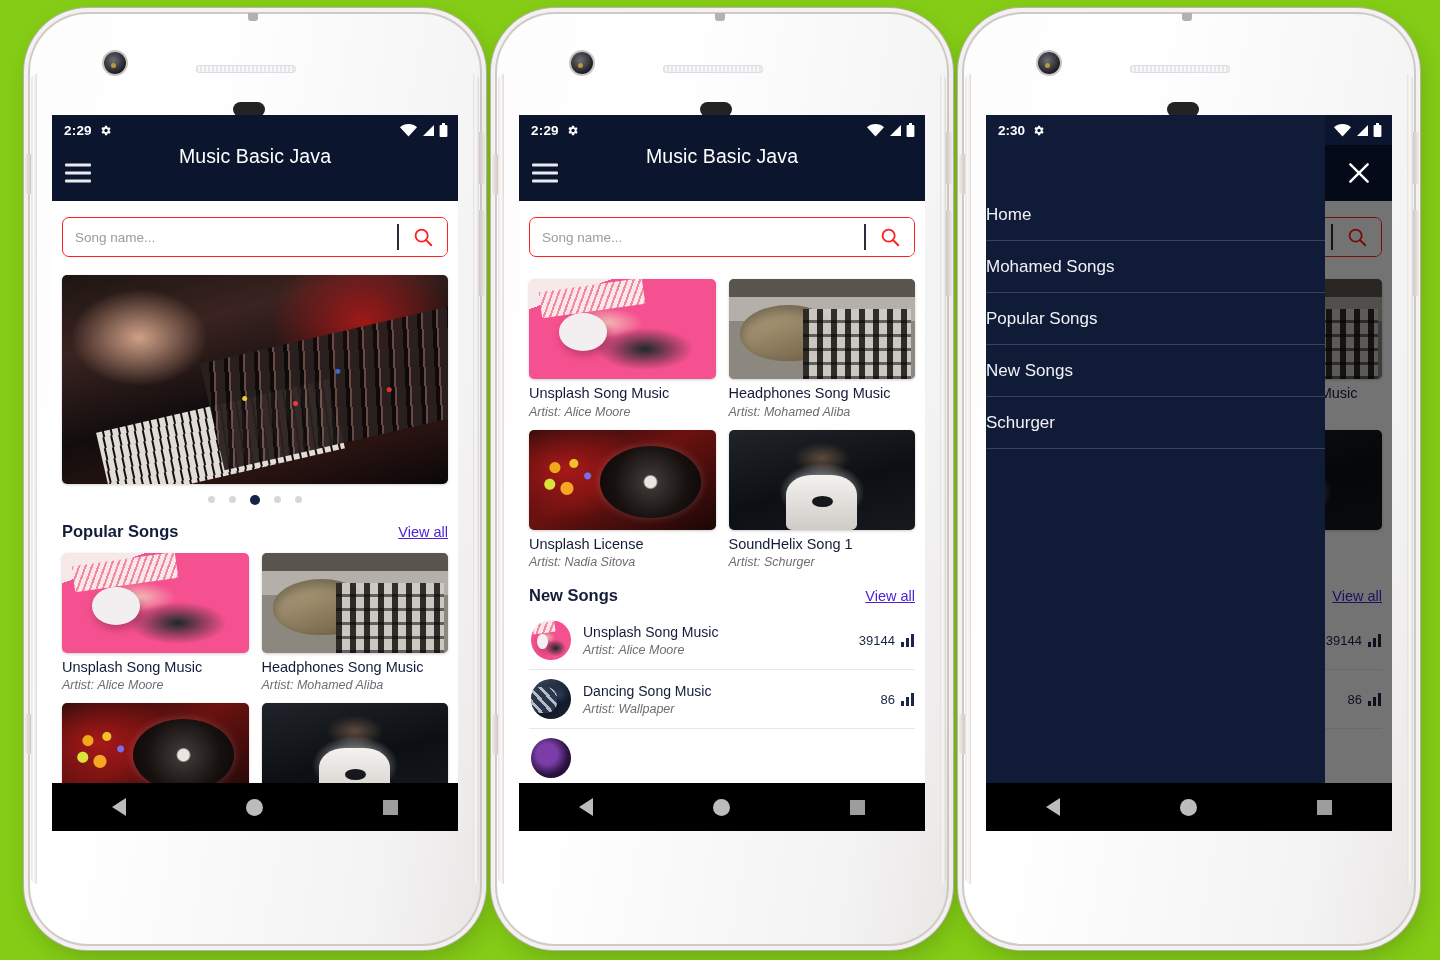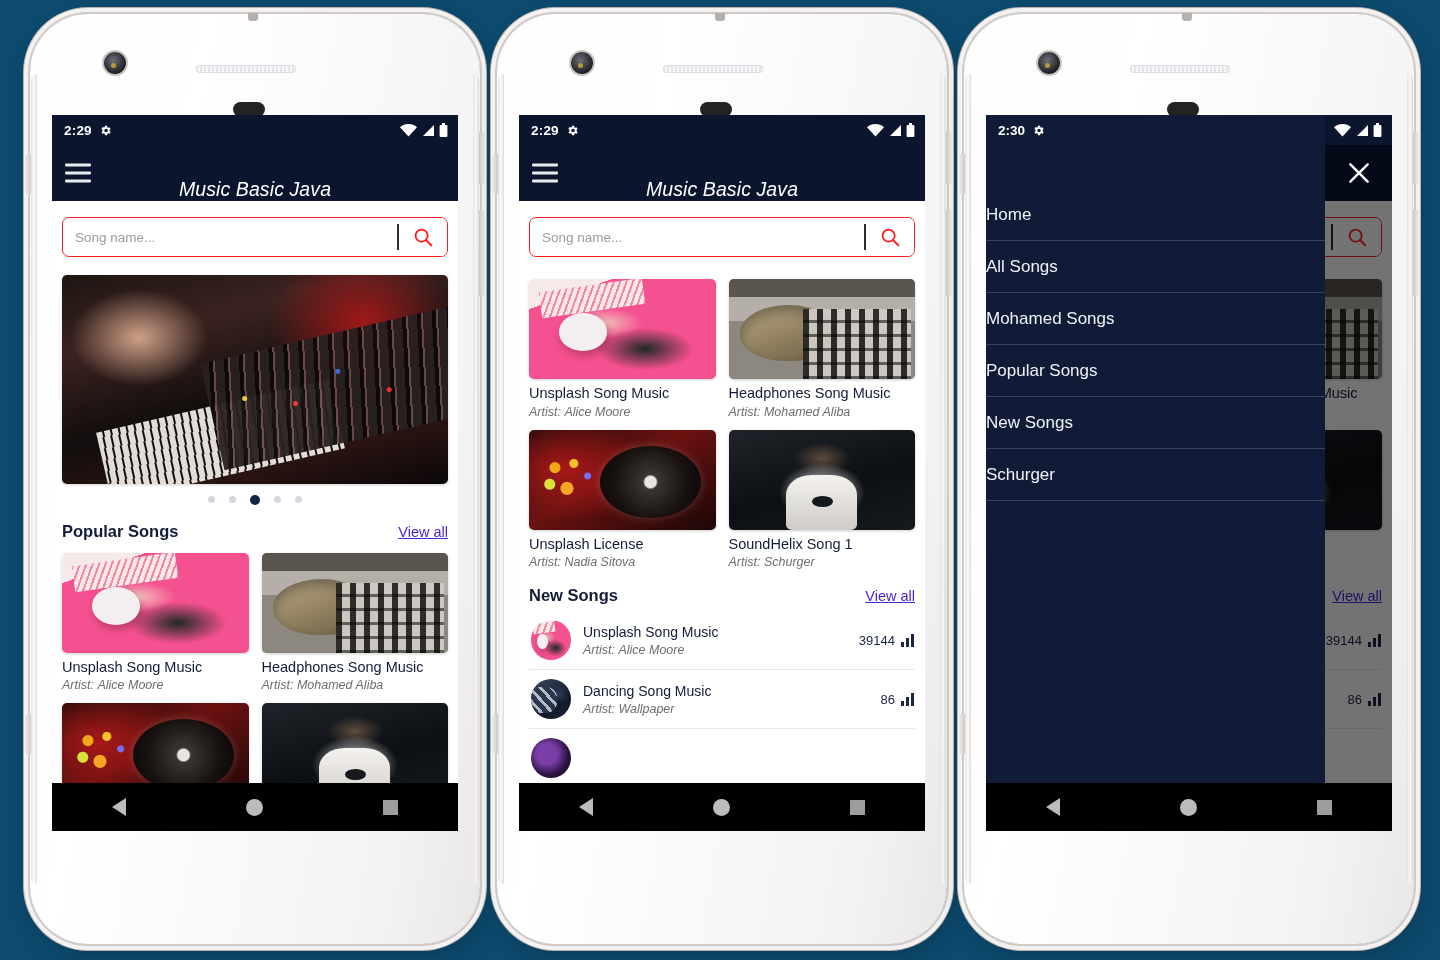--- a/index.html
+++ b/index.html
@@ -2,21 +2,21 @@
 <html><head>
 <meta charset="utf-8">
 <style>
   * { box-sizing: border-box; margin: 0; padding: 0; }
   html, body {
     width: 1440px; height: 960px;
     background: #ffffff;
     font-family: "Liberation Sans", sans-serif;
     overflow: hidden;
   }
-  .stage { position: relative; width: 1440px; height: 960px; background:#0c4a6e; }
+  .stage { position: relative; width: 1440px; height: 960px; background:#84cc16; }
 
   
   .phone {
     position: absolute;
     width: 450px; height: 930px;
     top: 14px;
     border-radius: 58px;
     background: linear-gradient(100deg,#fdfdfd 0%, #ffffff 30%, #f4f3f3 82%, #e9e7e6 100%);
     box-shadow:
       0 0 0 2px #cfcac7,
@@ -72,21 +72,21 @@
     display:flex; align-items:center; padding:0 10px 0 12px;
     font-size:13.5px; font-weight:700; letter-spacing:.2px;
   }
   .statusbar .clock { margin-right:7px; }
   .sb-right { margin-left:auto; display:flex; align-items:flex-end; gap:4px; }
   .ic-gear { width:13px; height:13px; position:relative; display:inline-block; }
 
   
   .appbar {
     height:56px; background:#0b152e; color:#fff;
-    display:flex; align-items:flex-end; position:relative;font-style:italic;
+    display:flex; align-items:flex-start; position:relative;
   }
   .hamburger { position:absolute; left:13px; top:50%; transform:translateY(-50%);
                width:26px; height:19px; display:flex; flex-direction:column; justify-content:space-between; cursor:pointer; }
   .hamburger span { display:block; height:3px; background:#e9eaf0; border-radius:1px; }
   .appbar .title { width:100%; text-align:center; font-size:19.5px; font-weight:400;
                    letter-spacing:.1px; }
 
   
   .appbody { height:630px; background:#fff; position:relative; overflow:hidden; }
 
@@ -682,23 +682,20 @@
             <svg viewBox="0 0 24 24" width="13" height="13">
                 <path fill="#fff" d="M19.4 13a7.6 7.6 0 0 0 0-2l2-1.6-2-3.4-2.4 1a7.7 7.7 0 0 0-1.7-1L14.9 3h-3.9l-.4 2.6c-.6.25-1.2.6-1.7 1l-2.4-1-2 3.4L6.6 11a7.6 7.6 0 0 0 0 2l-2 1.6 2 3.4 2.4-1c.5.4 1.1.75 1.7 1l.4 2.6h3.9l.4-2.6c.6-.25 1.2-.6 1.7-1l2.4 1 2-3.4-2.1-1.6ZM13 15.2A3.2 3.2 0 1 1 13 8.8a3.2 3.2 0 0 1 0 6.4Z"></path>
               </svg>
           </span>
         </div>
         <div class="d-head"></div>
         <div class="ditem first">
             <span>Home</span>
           </div>
         <div class="ditem">
-            <span>All Songs</span>
-          </div>
-        <div class="ditem">
             <span>Mohamed Songs</span>
           </div>
         <div class="ditem">
             <span>Popular Songs</span>
           </div>
         <div class="ditem">
             <span>New Songs</span>
           </div>
         <div class="ditem">
             <span>Schurger</span>

